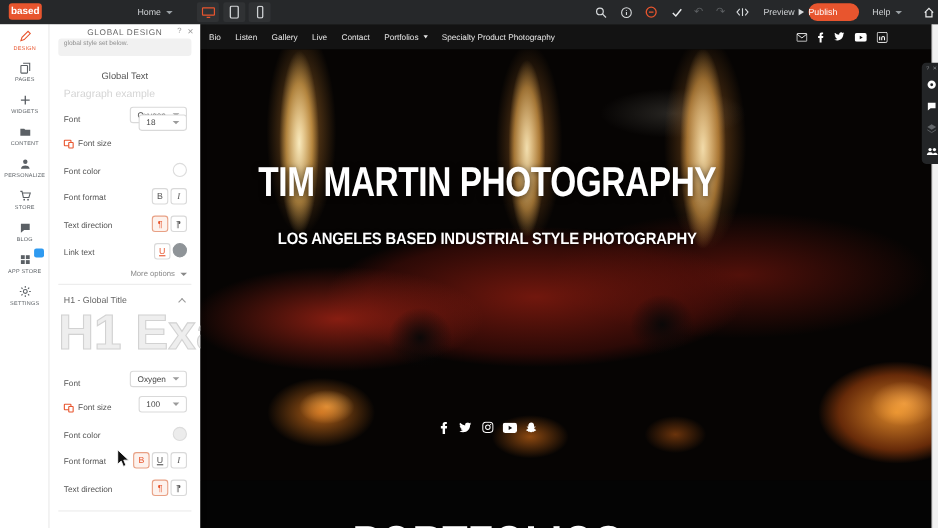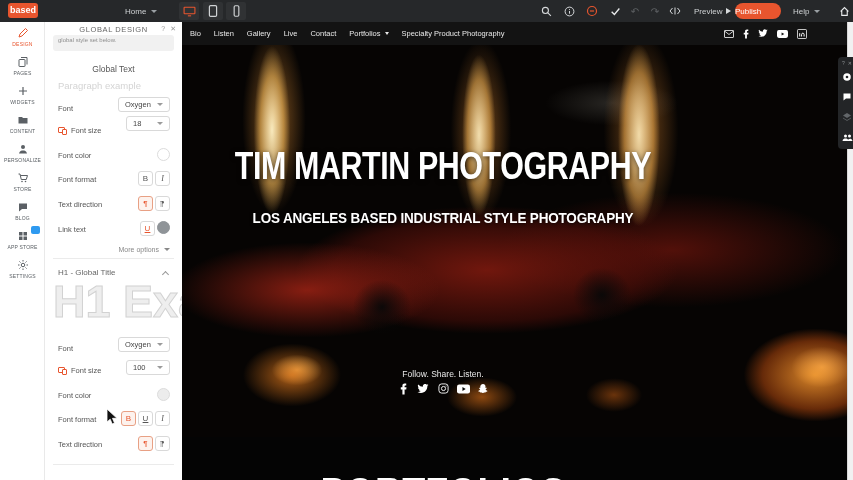--- a/index.html
+++ b/index.html
@@ -297,21 +297,21 @@
     <div class="p-select" style="top:75px;">
       <span>Oxygen</span>
       <span class="sel-caret"></span>
     </div>
 
     <span class="sizeico" style="top:105px;">
         <i></i>
         <i></i>
       </span>
     <span class="p-row-label" style="top:104px; left:26px;">Font size</span>
-    <div class="p-select small" style="top:94px;">
+    <div class="p-select small" style="top:82px;">
       <span>18</span>
       <span class="sel-caret"></span>
     </div>
 
     <span class="p-row-label" style="top:129px;">Font color</span>
     <div class="swatch" style="top:126px;"></div>
 
     <span class="p-row-label" style="top:153px;">Font format</span>
     <div class="tgl-group" style="top:149px;">
       <div class="tgl">B</div>
@@ -413,21 +413,20 @@
         <svg width="10" height="10" viewBox="0 0 24 24">
           <rect x="1" y="1" width="22" height="22" rx="3" fill="none" stroke="#fff" stroke-width="2"></rect>
           <path d="M6.5 10v8M6.5 6.2v.2M11 18v-5c0-2 1.5-3 3-3s3 1 3 3v5" fill="none" stroke="#fff" stroke-width="2.4"></path>
         </svg>
       </span>
     </nav>
 
     <div class="hero">
       <h1 class="hero-title">TIM MARTIN PHOTOGRAPHY</h1>
       <h2 class="hero-sub">LOS ANGELES BASED INDUSTRIAL STYLE PHOTOGRAPHY</h2>
-      <div class="hero-follow">Follow. Share. Listen.</div>
       <div class="hero-socials">
         <span class="hsoc">
           <svg width="7" height="12" viewBox="0 0 12 22">
             <path d="M11 1H8C5.2 1 4 2.8 4 5v3H1v4h3v9h4v-9h3l.5-4H8V5.5c0-.6.4-1 1-1h2V1z" fill="#fff"></path>
           </svg>
         </span>
         <span class="hsoc">
           <svg width="12" height="10" viewBox="0 0 24 20">
             <path d="M23 2.5c-.8.4-1.7.6-2.6.8A4.5 4.5 0 0 0 22.4.3c-.9.5-1.9.9-2.9 1.1A4.5 4.5 0 0 0 11.8 5.5 12.8 12.8 0 0 1 2.5.8 4.5 4.5 0 0 0 3.9 6.9 4.4 4.4 0 0 1 1.8 6.3v.1a4.5 4.5 0 0 0 3.6 4.4 4.5 4.5 0 0 1-2 .1 4.5 4.5 0 0 0 4.2 3.1A9 9 0 0 1 1 15.9a12.7 12.7 0 0 0 6.9 2c8.3 0 12.8-6.9 12.8-12.8v-.6A9.2 9.2 0 0 0 23 2.5z" fill="#fff"></path>
           </svg>

